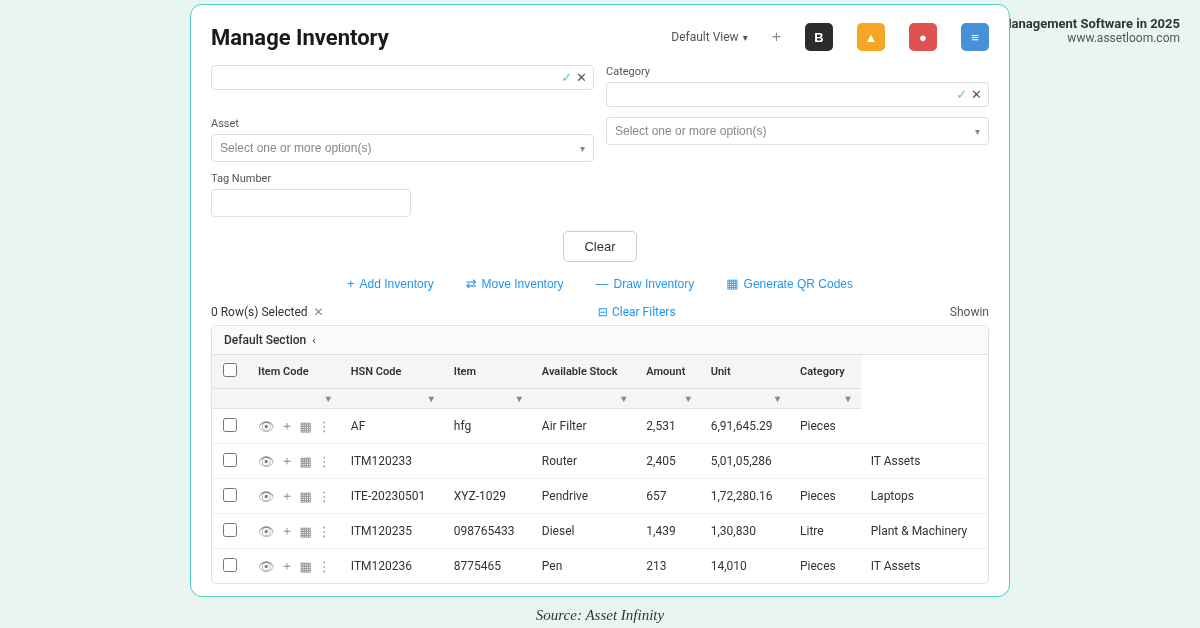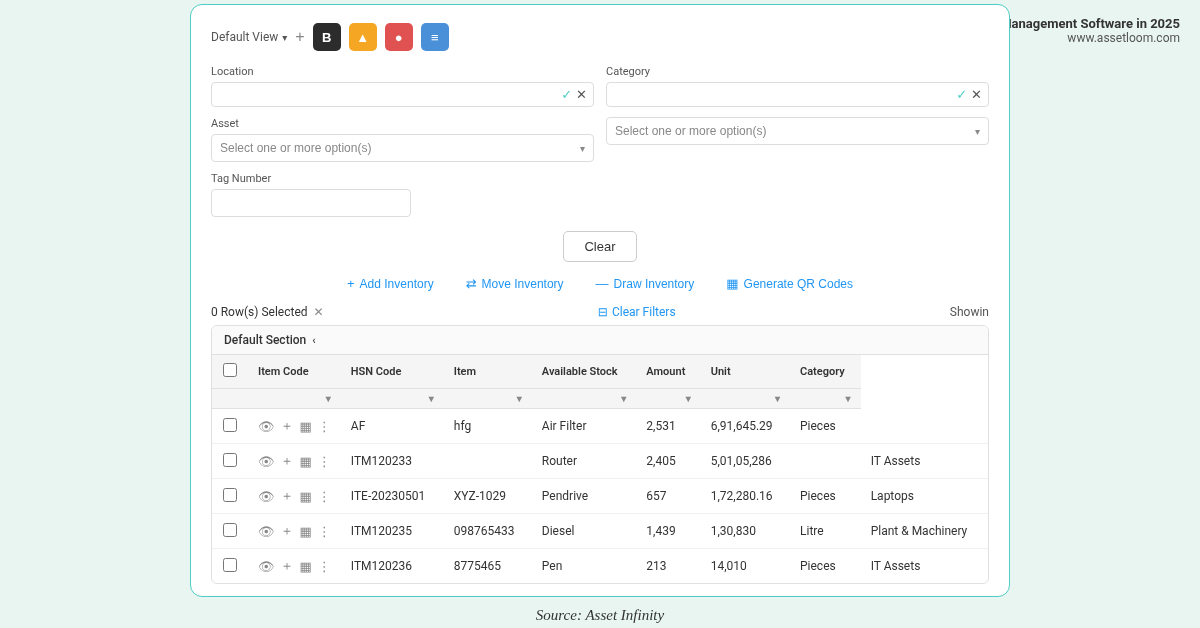--- a/index.html
+++ b/index.html
@@ -45,21 +45,21 @@
       margin-bottom: 14px;
     }
     .card-title {
       font-size: 22px;
       font-weight: 700;
       color: #1a1a1a;
     }
     .card-header-right {
       display: flex;
       align-items: center;
-      gap: 8px;
+      gap: 24px;
     }
     .default-view {
       display: flex;
       align-items: center;
       gap: 4px;
       font-size: 12px;
       color: #555;
       cursor: pointer;
     }
     .default-view .chevron {
@@ -341,36 +341,36 @@
 <body>
 
 <div class="top-right-label">
   <div class="title">Top 10 Cloud Asset Management Software in 2025</div>
   <div class="url">www.assetloom.com</div>
 </div>
 
 <div class="main-card">
 
   <div class="card-header">
+    <div class="card-title">Manage Inventory</div>
     <div class="card-header-right">
       <div class="default-view">
         <span>Default View</span>
         <span class="chevron">▾</span>
       </div>
       <button class="plus-btn">+</button>
       <button class="icon-btn icon-btn-dark">B</button>
       <button class="icon-btn icon-btn-orange">▲</button>
       <button class="icon-btn icon-btn-red">●</button>
       <button class="icon-btn icon-btn-blue">≡</button>
     </div>
   </div>
 
   <div class="filter-row">
     <div class="filter-group">
-      <label>Location</label>
       <div class="filter-input-wrap">
         <input type="text" style="">
         <div class="check-x">
           <span class="check">✓</span>
           <span>✕</span>
         </div>
       </div>
     </div>
     <div class="filter-group">
       <label>Category</label>

